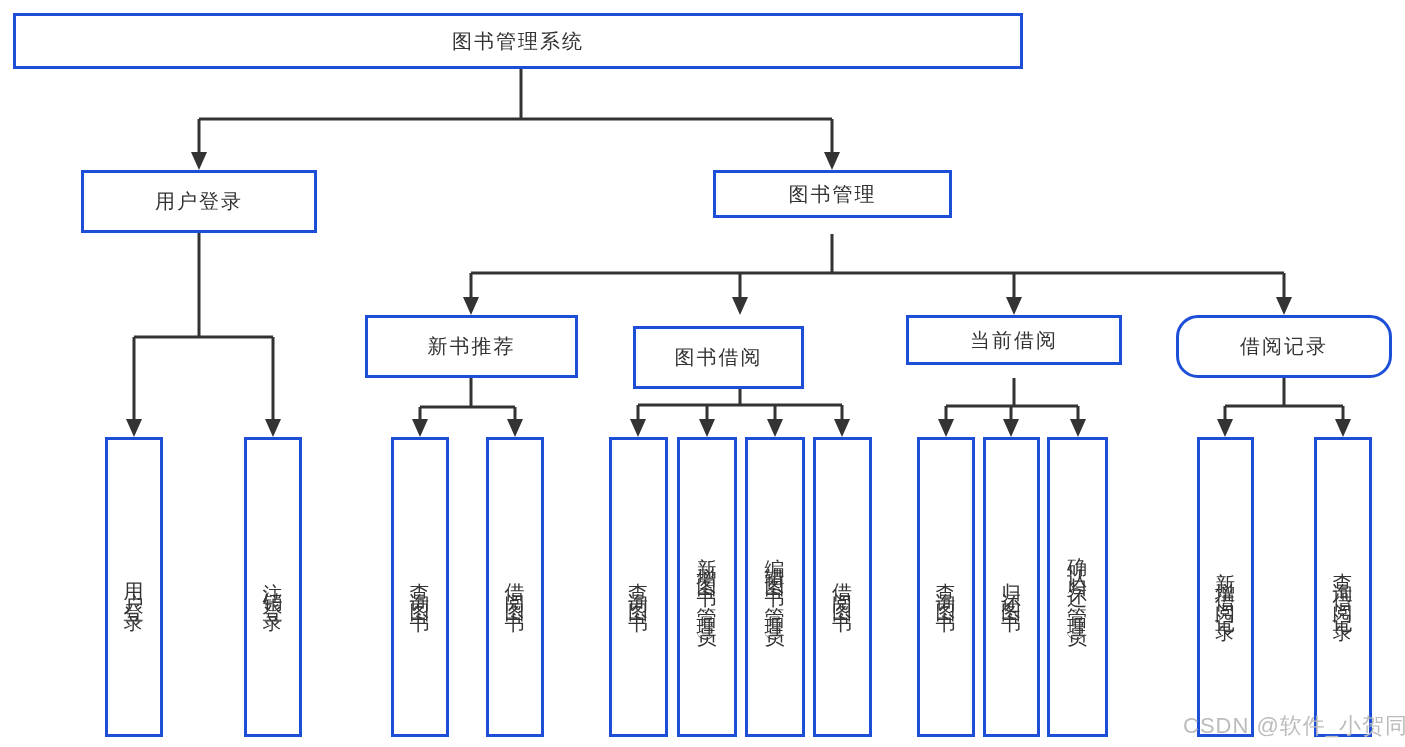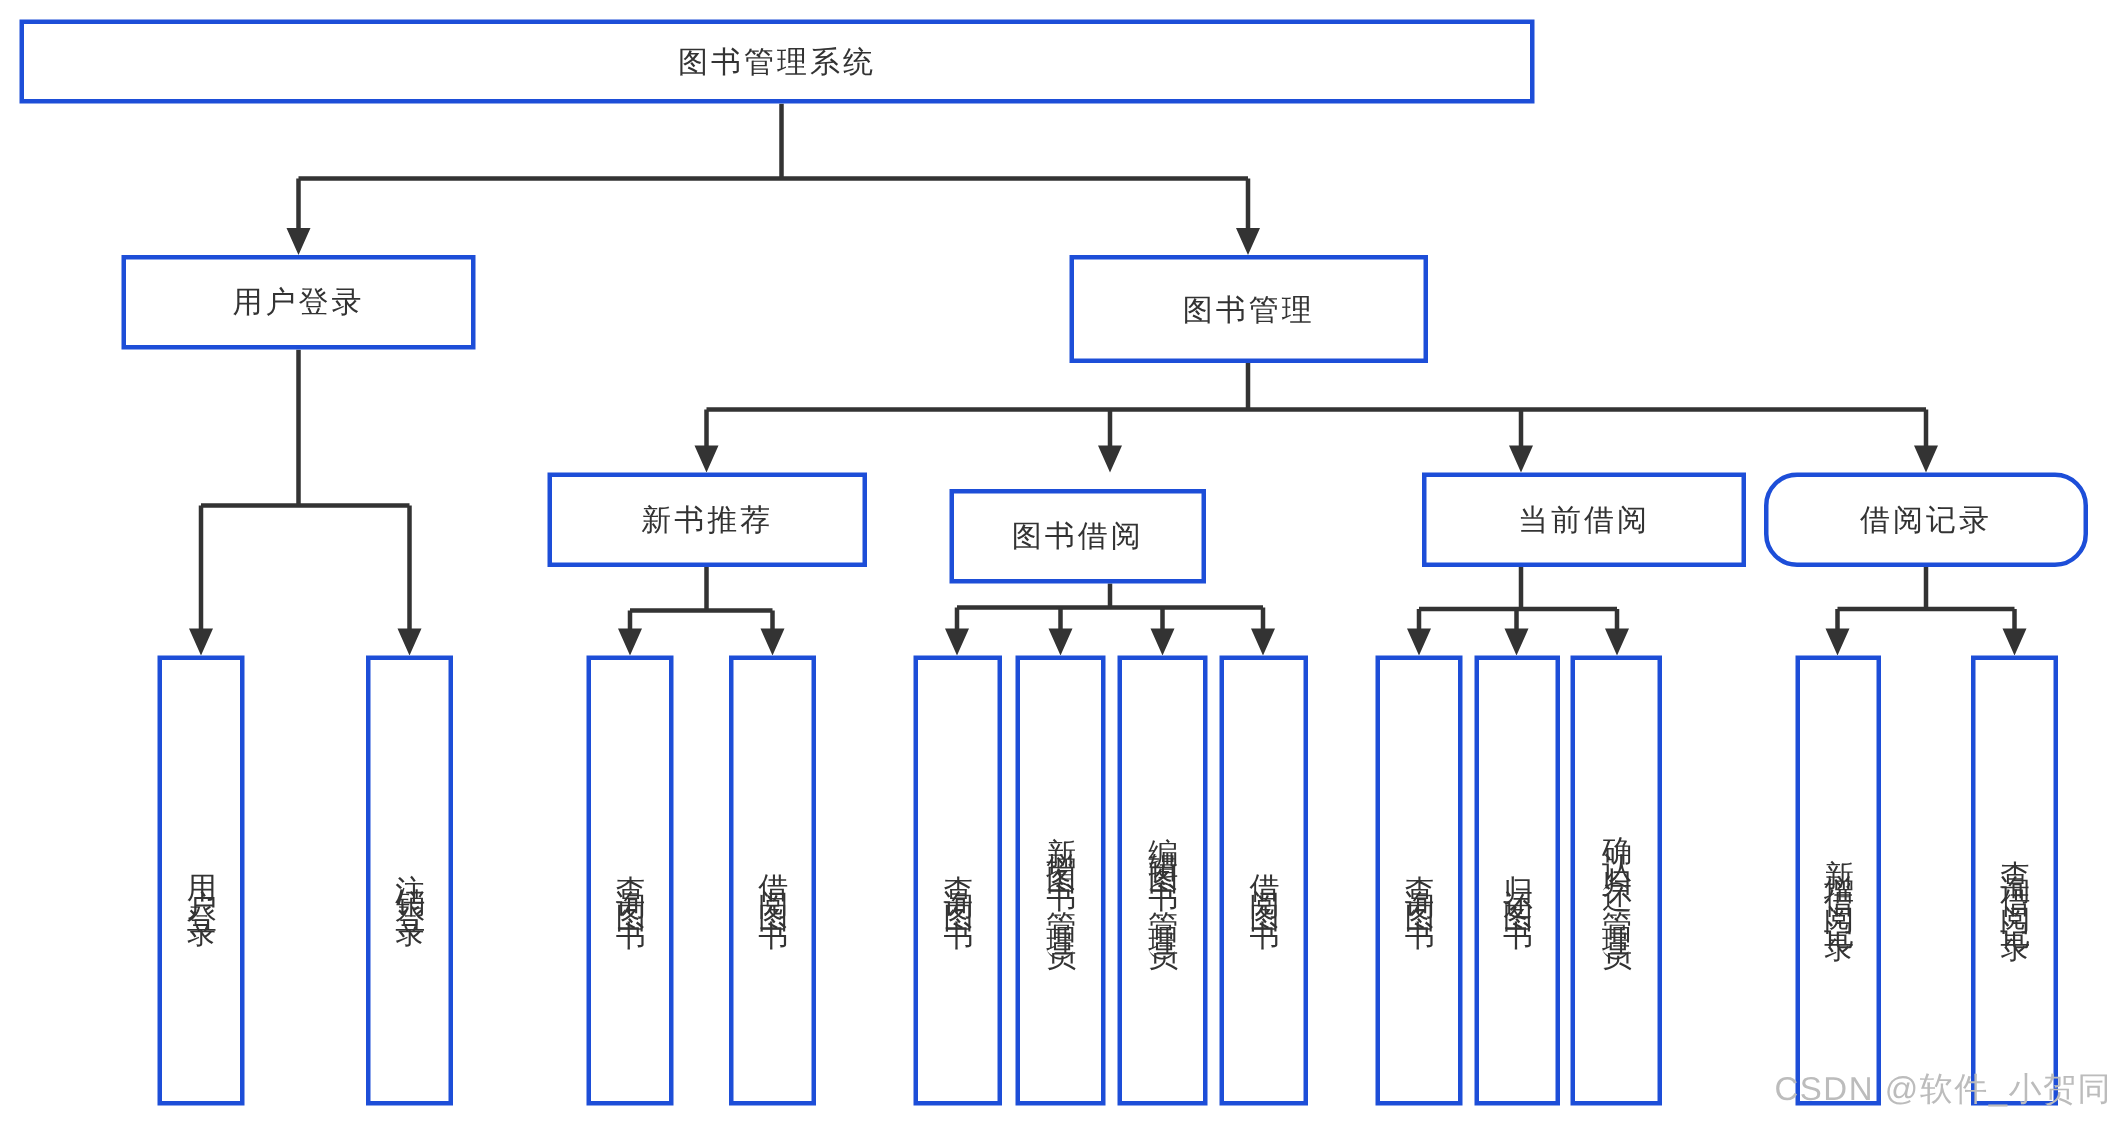--- a/index.html
+++ b/index.html
@@ -72,25 +72,25 @@
       M938 419 H954 L946 437 Z
       M1003 419 H1019 L1011 437 Z
       M1070 419 H1086 L1078 437 Z
       M1217 419 H1233 L1225 437 Z
       M1335 419 H1351 L1343 437 Z"></path>
   </svg>
 
   <div class="box hbox" style="left:13px;top:13px;width:1010px;height:56px;">图书管理系统</div>
 
   <div class="box hbox" style="left:81px;top:170px;width:236px;height:63px;">用户登录</div>
-  <div class="box hbox" style="left:713px;top:170px;width:239px;height:72px;">图书管理</div>
+  <div class="box hbox" style="left:713px;top:170px;width:239px;height:48px;">图书管理</div>
 
   <div class="box hbox" style="left:365px;top:315px;width:213px;height:63px;">新书推荐</div>
   <div class="box hbox" style="left:633px;top:326px;width:171px;height:63px;">图书借阅</div>
-  <div class="box hbox" style="left:948px;top:315px;width:216px;height:63px;">当前借阅</div>
+  <div class="box hbox" style="left:906px;top:315px;width:216px;height:50px;">当前借阅</div>
   <div class="box hbox" style="left:1176px;top:315px;width:216px;height:63px;border-radius:22px;">借阅记录</div>
 
   <div class="box vbox" style="left:105px;top:437px;width:58px;height:300px;">
     <span>用户登录</span>
   </div>
   <div class="box vbox" style="left:244px;top:437px;width:58px;height:300px;">
     <span>注销登录</span>
   </div>
 
   <div class="box vbox" style="left:391px;top:437px;width:58px;height:300px;">

